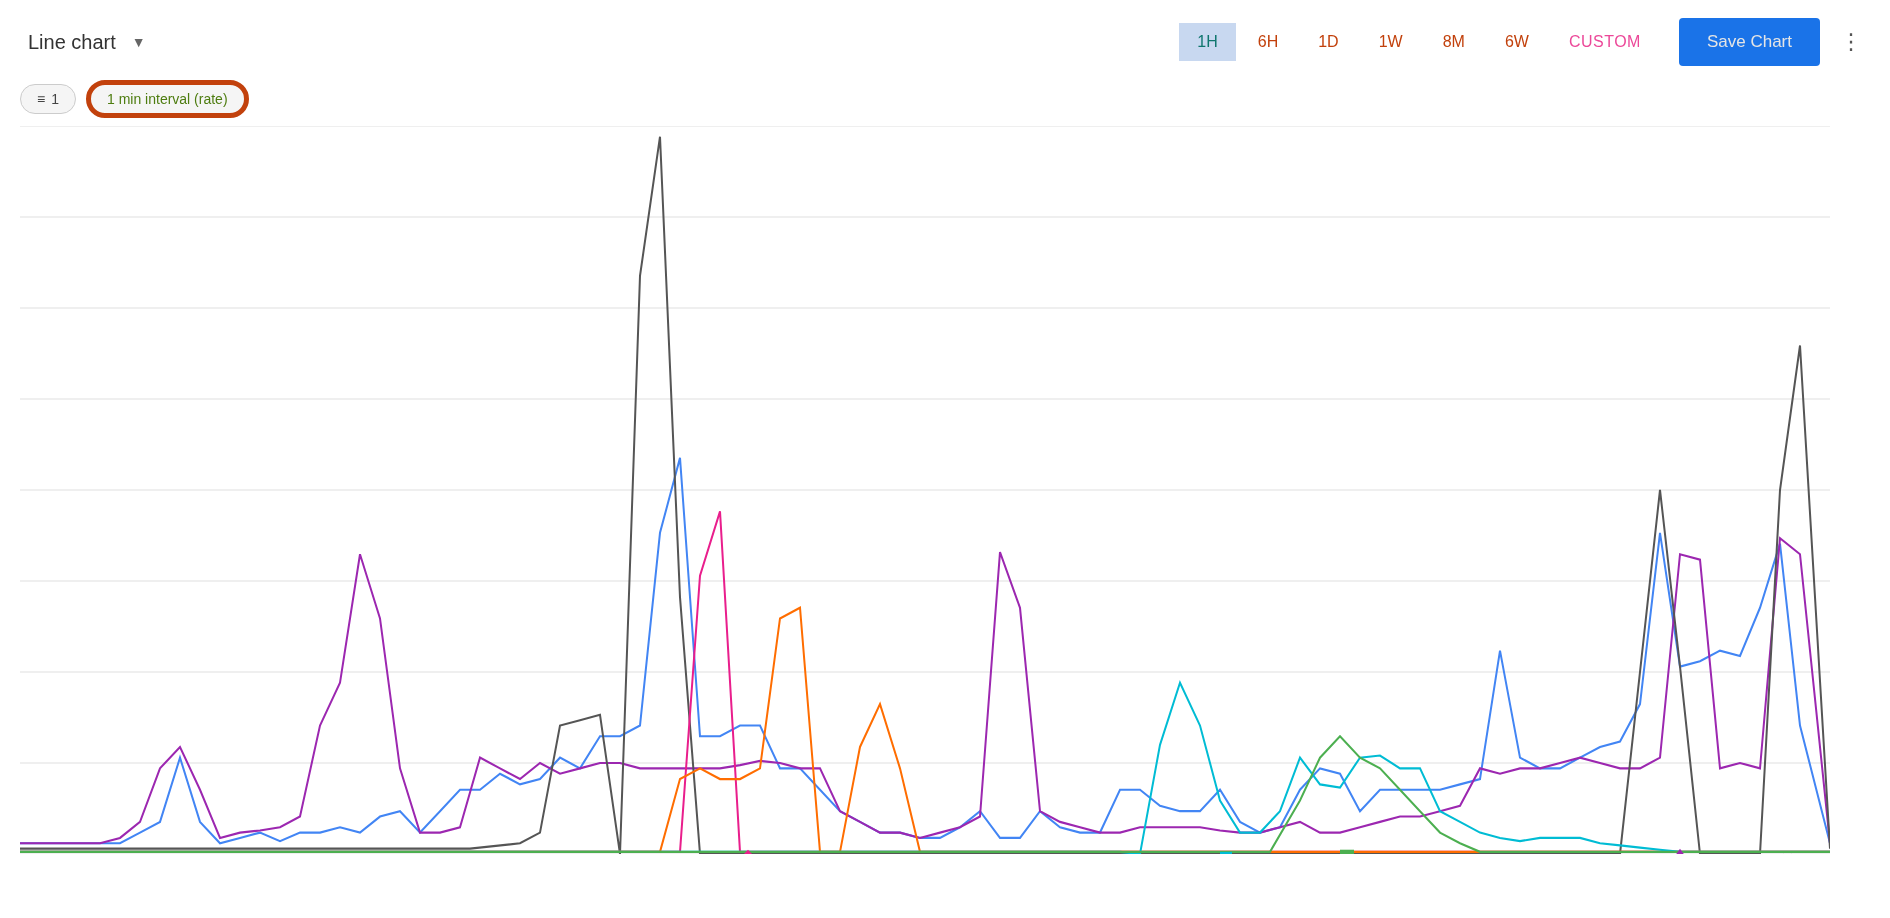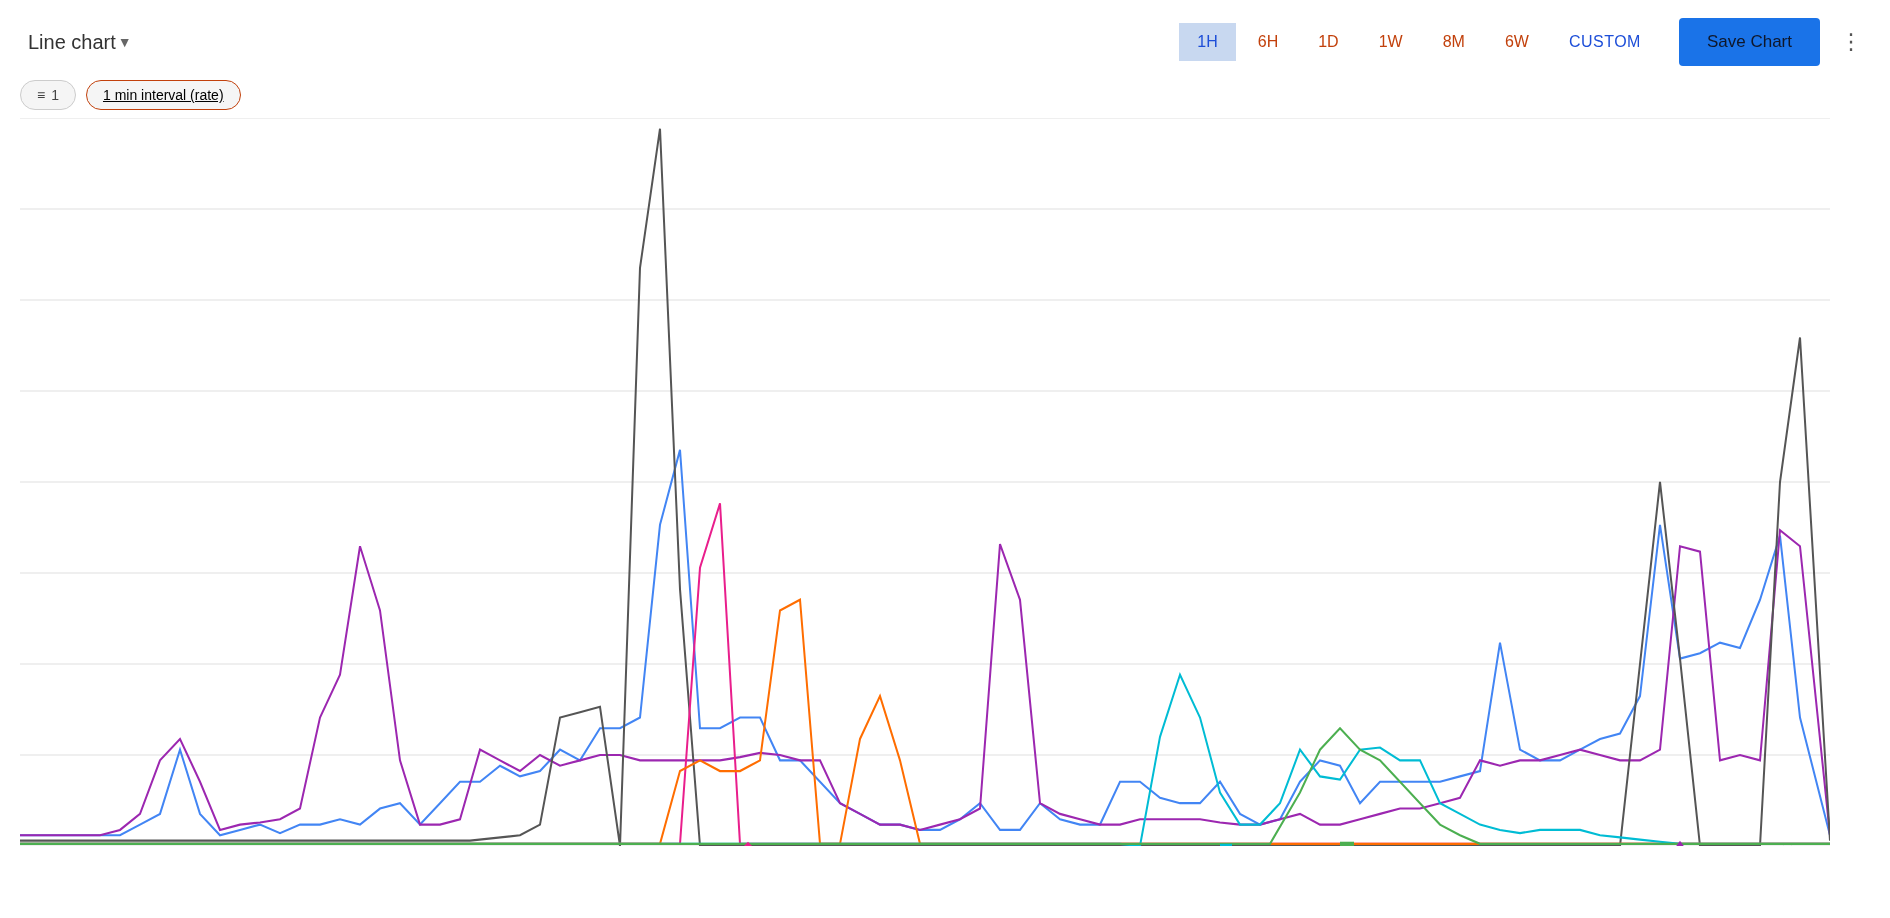--- a/index.html
+++ b/index.html
@@ -13,21 +13,21 @@
     }
     .header {
       display: flex;
       align-items: center;
       padding: 18px 20px 10px 20px;
       gap: 12px;
     }
     .chart-type-btn {
       display: flex;
       align-items: center;
-      gap: 2px;
+      gap: 16px;
       font-size: 20px;
       font-weight: 400;
       color: #333;
       cursor: pointer;
       background: none;
       border: none;
       padding: 4px 8px;
     }
     .chart-type-btn .arrow {
       font-size: 14px;
@@ -44,36 +44,36 @@
       border: none;
       background: none;
       font-size: 16px;
       color: #c2410c;
       cursor: pointer;
       border-radius: 4px;
       font-weight: 500;
     }
     .time-btn.active {
       background: #c8d8f0;
-      color: #1d4ed8;
+      color: #0f766e;
       border-radius: 0;
     }
     .custom-btn {
       padding: 10px 18px;
       border: none;
       background: none;
       font-size: 16px;
-      color: #1d4ed8;
+      color: #ec4899;
       cursor: pointer;
       font-weight: 500;
       letter-spacing: 0.5px;
     }
     .save-chart-btn {
       background: #1a73e8;
-      color: #0f172a;
+      color: #e5e5e5;
       border: none;
       border-radius: 4px;
       padding: 14px 28px;
       font-size: 17px;
       font-weight: 500;
       cursor: pointer;
       margin-left: 8px;
     }
     .more-btn {
       background: none;
@@ -95,28 +95,27 @@
       gap: 6px;
       border: 1px solid #ccc;
       border-radius: 20px;
       padding: 6px 16px;
       background: #f5f5f5;
       cursor: pointer;
       font-size: 14px;
       color: #444;
     }
     .interval-btn {
-      border: 1px solid #c2410c;
+      border: 5px solid #c2410c;
       border-radius: 20px;
       padding: 6px 16px;
       background: #f5f5f5;
       cursor: pointer;
       font-size: 14px;
-      color: #000000;
-      text-decoration: underline;
+      color: #4d7c0f;
     }
     .chart-area {
       position: relative;
       width: 100%;
       height: calc(918px - 130px);
       padding: 0 60px 60px 20px;
     }
     .chart-container {
       position: relative;
       width: 100%;

